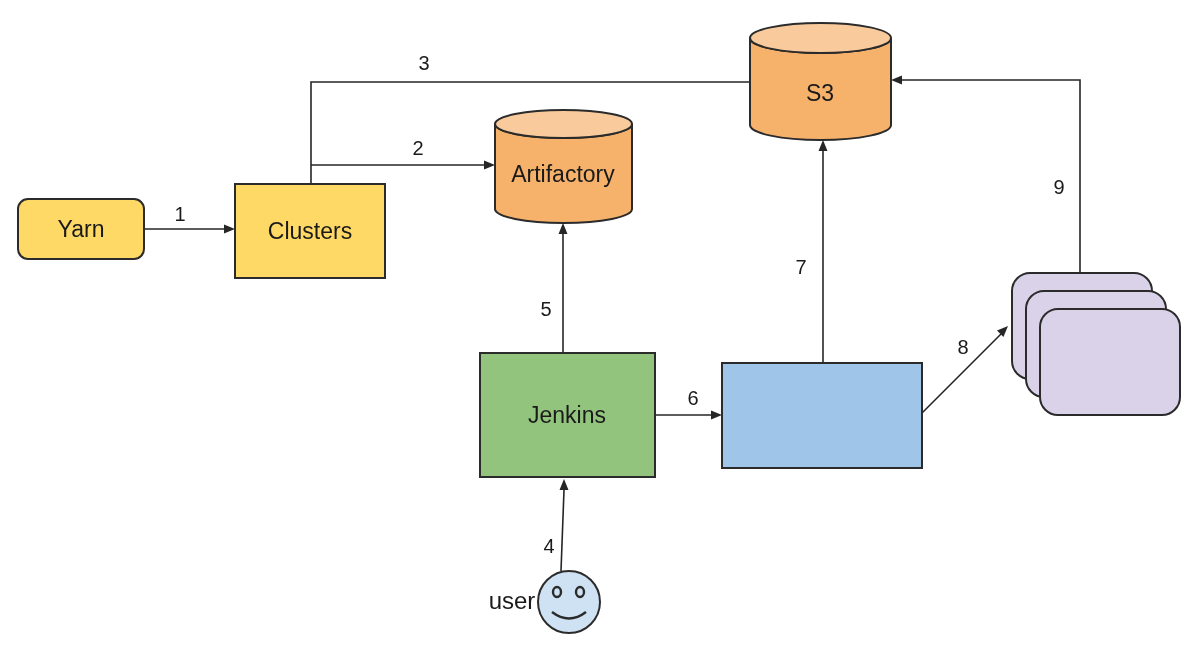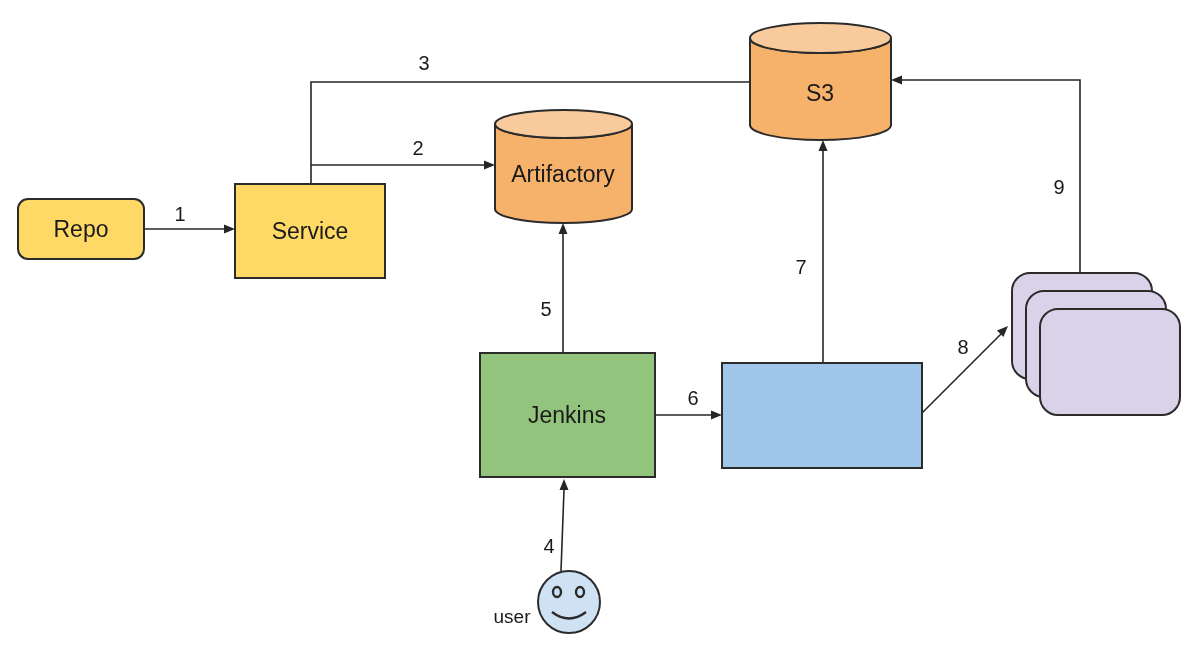--- a/index.html
+++ b/index.html
@@ -18,21 +18,21 @@
   .label{
     position:absolute;
     transform:translate(-50%,-50%);
     color:#1a1a1a;
     text-align:center;
     white-space:pre-line;
     line-height:1.25;
   }
   .node-label{font-size:23px;}
   .num-label{font-size:20px;}
-  .user-label{font-size:19px;margin-top:16px;}
+  .user-label{font-size:24px;}
   .left-block{transform:translate(0,-50%);text-align:left;line-height:1.4;}
 </style>
 </head>
 <body>
 
 <div class="stage">
 
   <svg width="1200" height="660" viewBox="0 0 1200 660">
 
     <g>
@@ -112,22 +112,22 @@
     </g>
 
     <g>
       <circle class="shape" cx="569" cy="602" r="31" fill="#CFE2F3"></circle>
       <ellipse class="face-detail" cx="557" cy="592" rx="4" ry="5"></ellipse>
       <ellipse class="face-detail" cx="580" cy="592" rx="4" ry="5"></ellipse>
       <path class="face-detail" d="M552,612 Q569,625 586,612"></path>
     </g>
   </svg>
 
-  <div class="label node-label" style="left:81px;top:229px">Repo</div>
-  <div class="label node-label" style="left:310px;top:231px">Service</div>
+  <div class="label node-label" style="left:81px;top:229px">Yarn</div>
+  <div class="label node-label" style="left:310px;top:231px">Clusters</div>
   <div class="label node-label" style="left:563px;top:174px">Artifactory</div>
   <div class="label node-label" style="left:820px;top:93px">S3</div>
   <div class="label node-label" style="left:567px;top:415px">Jenkins</div>
   <div class="label user-label" style="left:512px;top:601px">user</div>
 
   <div class="label num-label" style="left:180px;top:214px">1</div>
   <div class="label num-label" style="left:418px;top:148px">2</div>
   <div class="label num-label" style="left:424px;top:63px">3</div>
   <div class="label num-label" style="left:549px;top:546px">4</div>
   <div class="label num-label" style="left:546px;top:309px">5</div>

